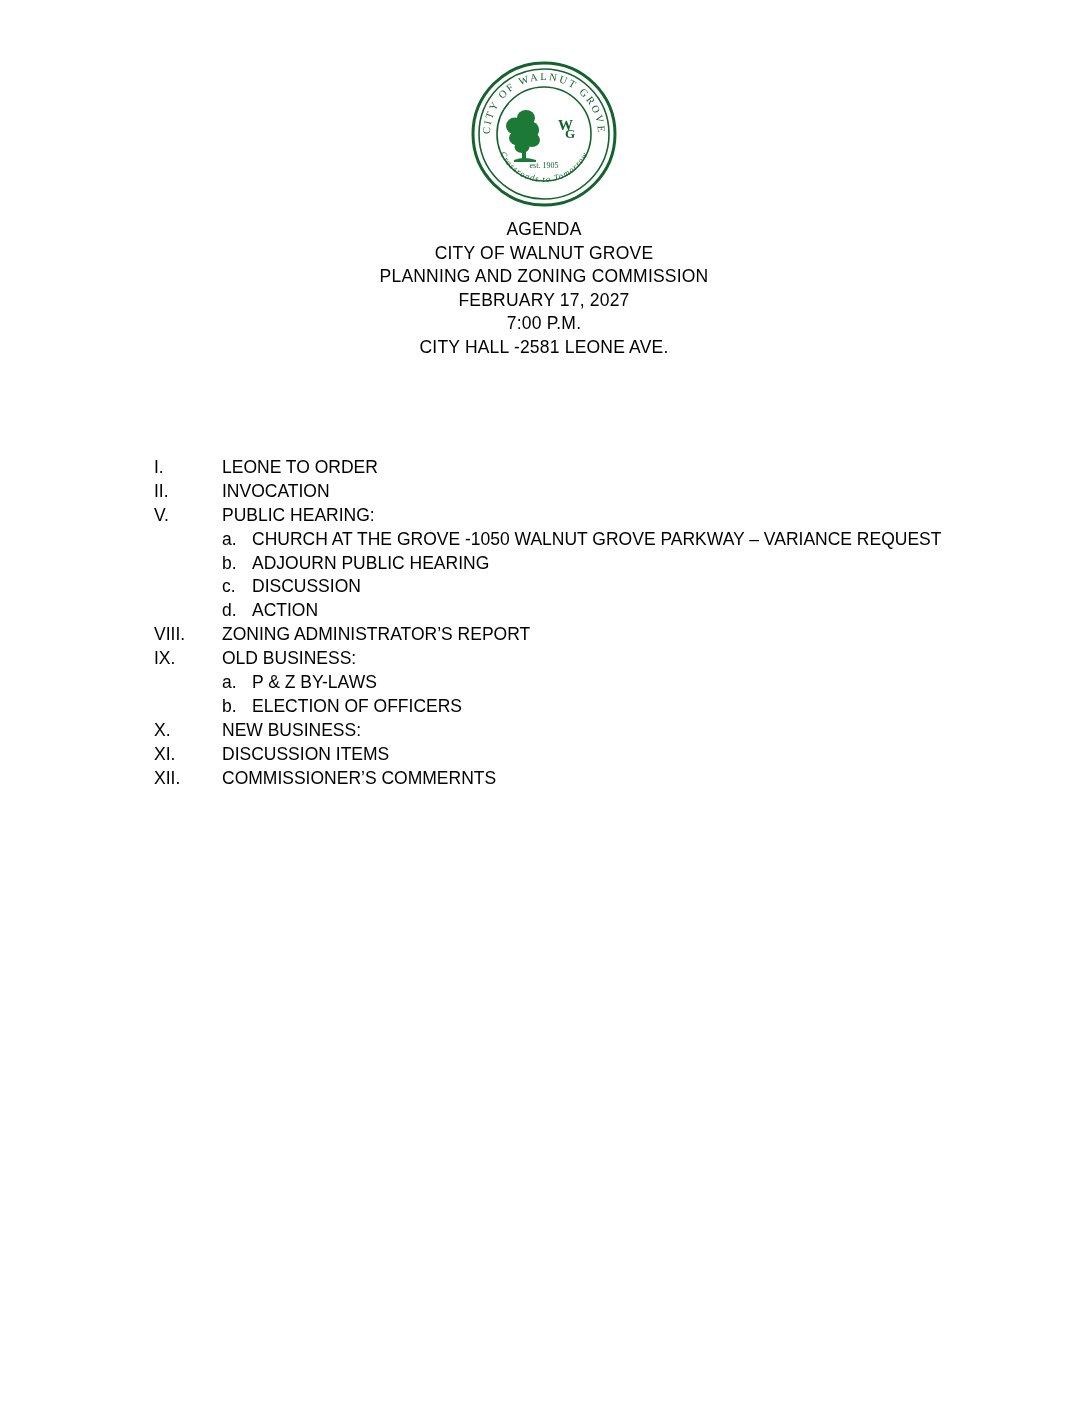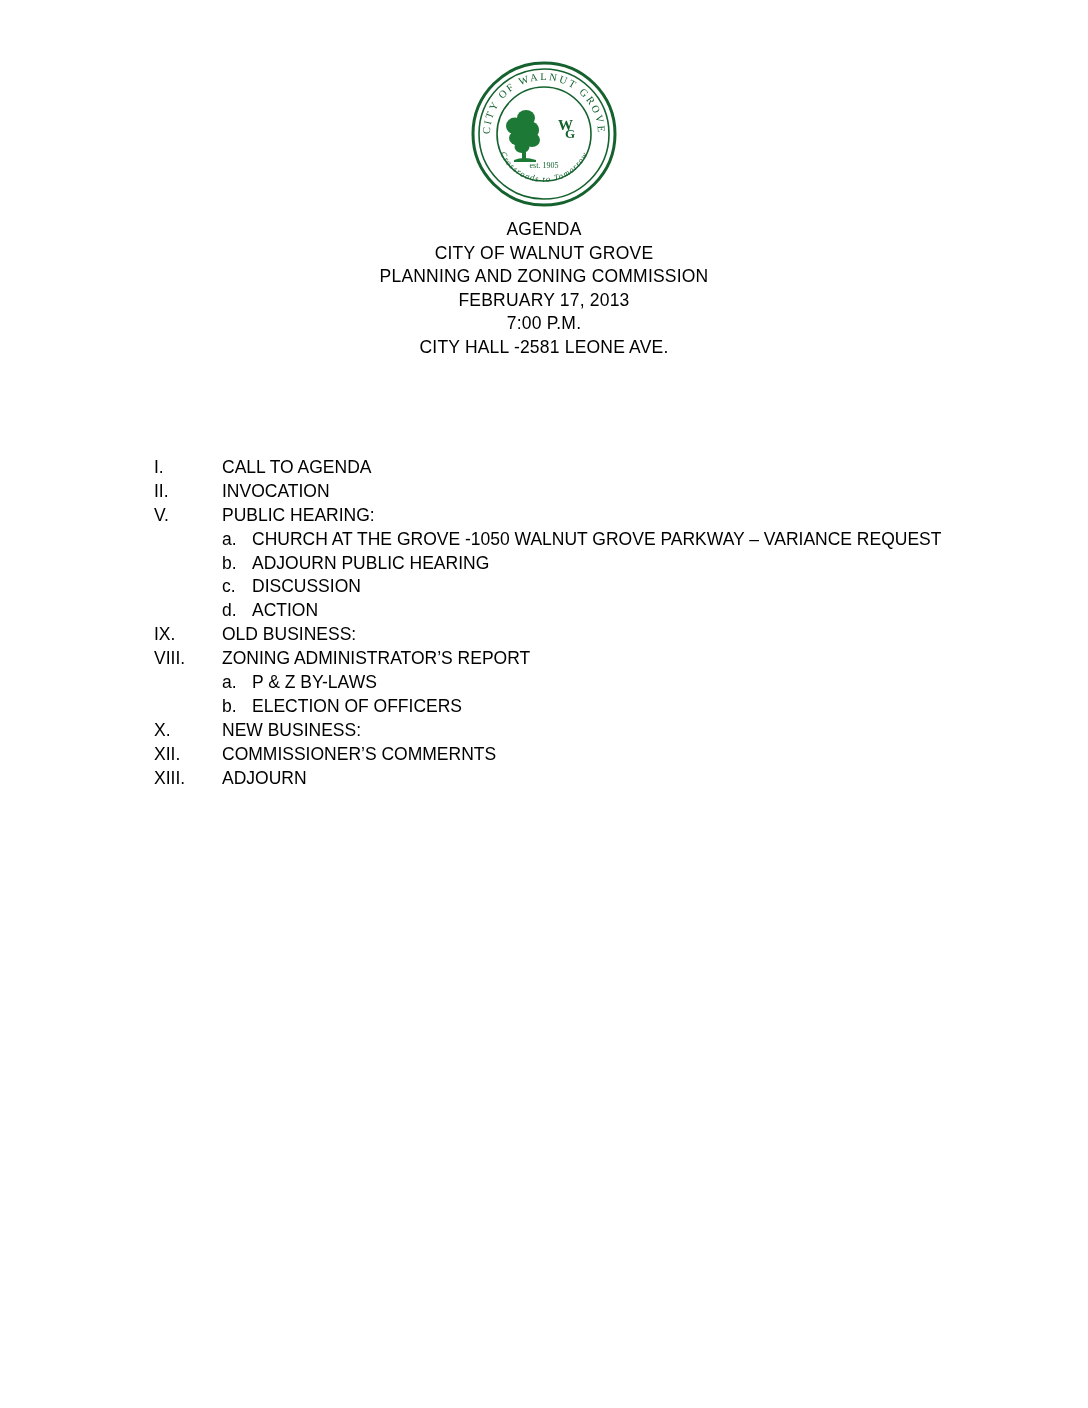--- a/index.html
+++ b/index.html
@@ -120,30 +120,30 @@
         <text x="95" y="78" font-family="Liberation Serif, serif" font-size="13" fill="#15622f" font-weight="bold">G</text>
         <text x="74" y="108" font-family="Liberation Serif, serif" font-size="8" fill="#15622f" text-anchor="middle">est. 1905</text>
       </svg>
     </div>
   </div>
 
   <div class="title-block">
     <div>AGENDA</div>
     <div>CITY OF WALNUT GROVE</div>
     <div>PLANNING AND ZONING COMMISSION</div>
-    <div>FEBRUARY 17, 2013</div>
+    <div>FEBRUARY 17, 2027</div>
     <div>7:00 P.M.</div>
     <div>CITY HALL -2581 LEONE AVE.</div>
   </div>
 
   <div class="agenda">
 
     <div class="row">
       <span class="num">I.</span>
-      <span class="text">CALL TO AGENDA</span>
+      <span class="text">LEONE TO ORDER</span>
     </div>
 
     <div class="row">
       <span class="num">II.</span>
       <span class="text">INVOCATION</span>
     </div>
 
 
 
     <div class="row">
@@ -163,47 +163,47 @@
       <span class="subtext">DISCUSSION</span>
     </div>
     <div class="sub gap-after">
       <span class="letter">d.</span>
       <span class="subtext">ACTION</span>
     </div>
 
 
 
     <div class="row">
+      <span class="num">VIII.</span>
+      <span class="text">ZONING ADMINISTRATOR’S REPORT</span>
+    </div>
+
+    <div class="row">
       <span class="num">IX.</span>
       <span class="text">OLD BUSINESS:</span>
-    </div>
-
-    <div class="row">
-      <span class="num">VIII.</span>
-      <span class="text">ZONING ADMINISTRATOR’S REPORT</span>
     </div>
     <div class="sub">
       <span class="letter">a.</span>
       <span class="subtext">P &amp; Z BY-LAWS</span>
     </div>
     <div class="sub gap-after">
       <span class="letter">b.</span>
       <span class="subtext">ELECTION OF OFFICERS</span>
     </div>
 
     <div class="row">
       <span class="num">X.</span>
       <span class="text">NEW BUSINESS:</span>
     </div>
 
+    <div class="row">
+      <span class="num">XI.</span>
+      <span class="text">DISCUSSION ITEMS</span>
+    </div>
 
     <div class="row">
       <span class="num">XII.</span>
       <span class="text">COMMISSIONER’S COMMERNTS</span>
     </div>
 
-    <div class="row">
-      <span class="num">XIII.</span>
-      <span class="text">ADJOURN</span>
-    </div>
 
   </div>
 </div>
 
 </body></html>

